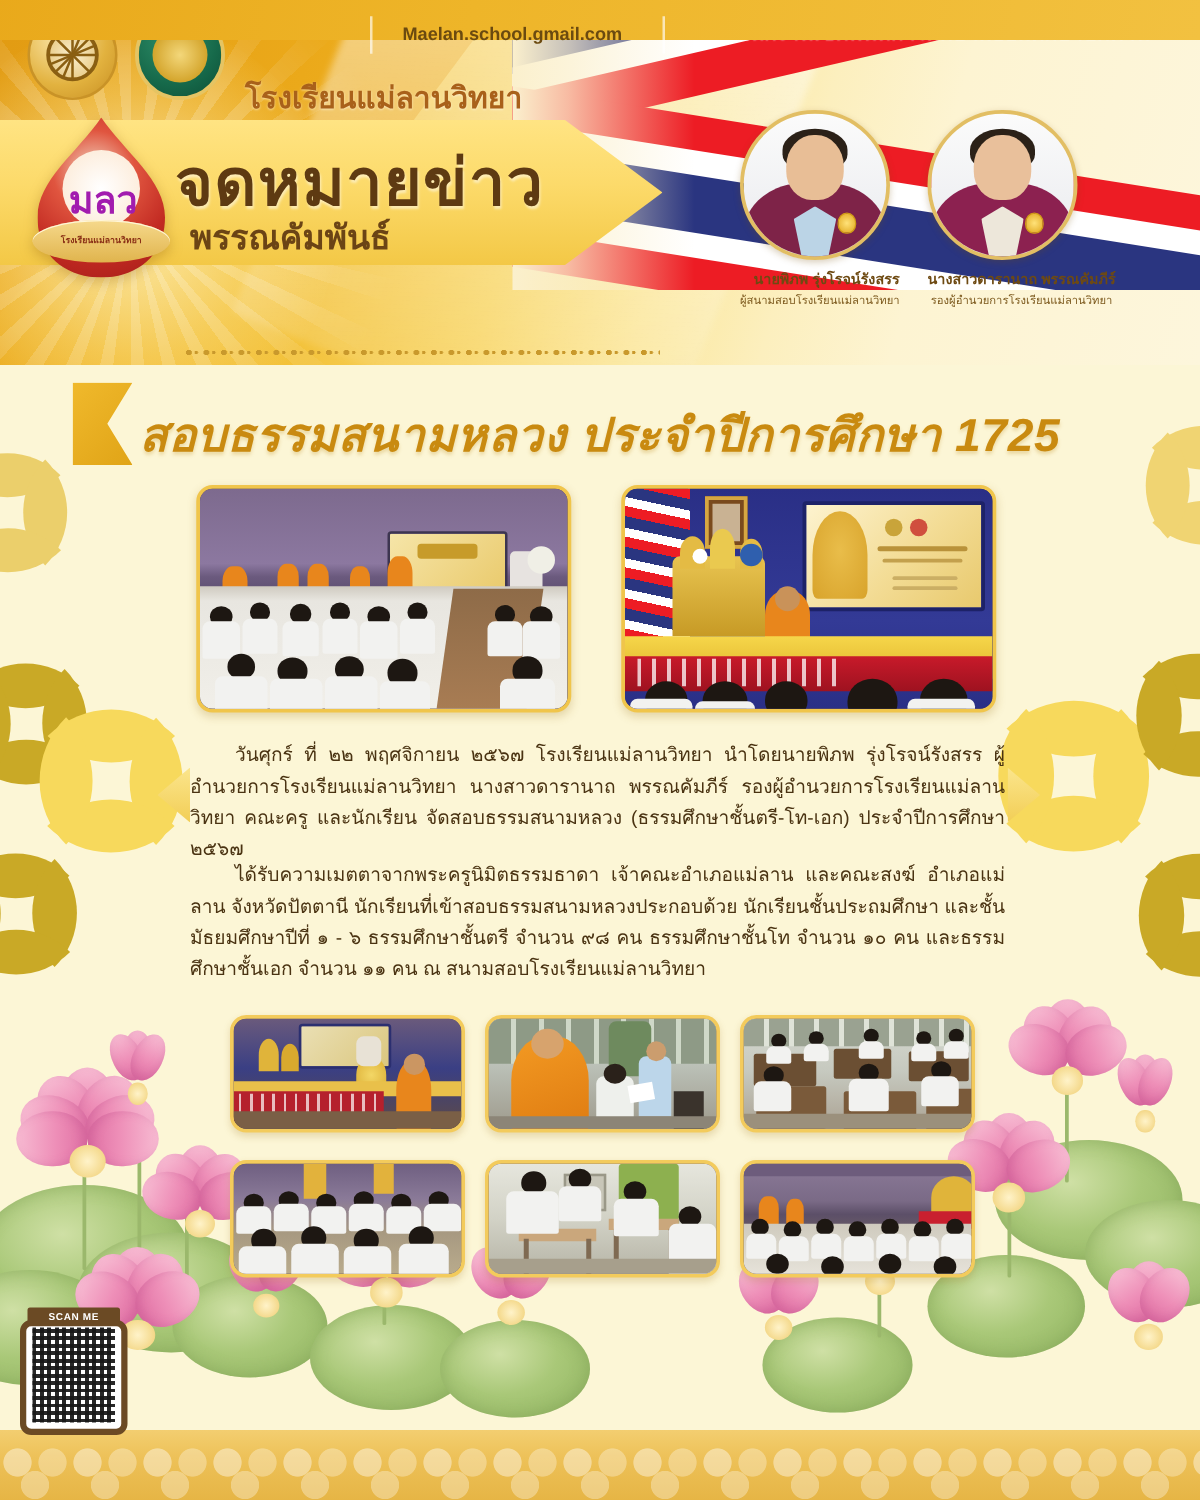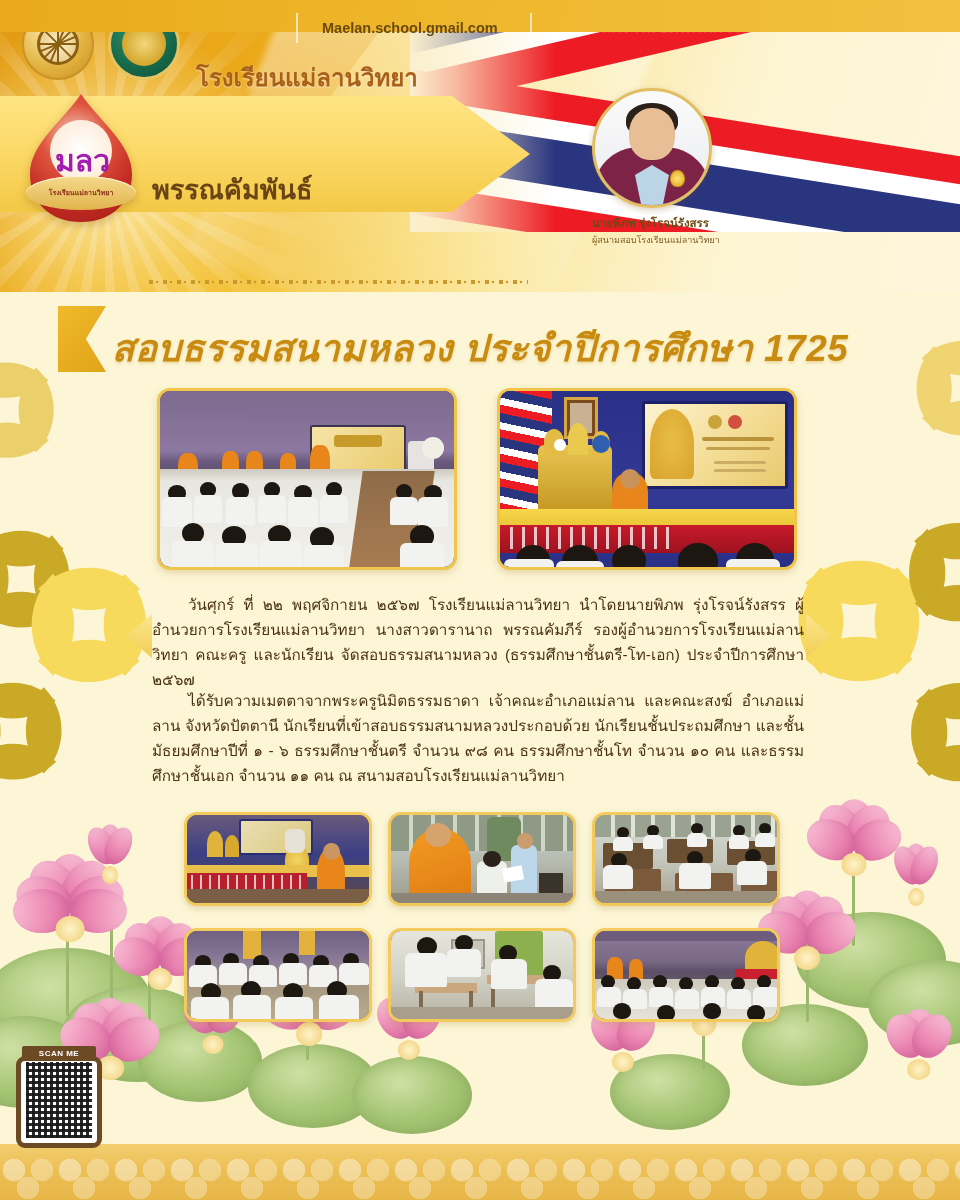--- a/index.html
+++ b/index.html
@@ -185,21 +185,21 @@
   .p-head{ position:absolute; left:50%; top:17px; width:46px; height:52px; border-radius:48% 48% 44% 44%;
            transform:translateX(-50%); }
   .p-hair{ position:absolute; left:50%; top:12px; width:52px; height:34px; border-radius:50% 50% 40% 40%;
            transform:translateX(-50%); background:#2b2118; }
   .p-body{ position:absolute; left:50%; bottom:-6px; width:118px; height:64px; border-radius:46px 46px 0 0;
            transform:translateX(-50%); }
   .p-shirt{ position:absolute; left:50%; bottom:-6px; width:34px; height:46px; transform:translateX(-50%);
             clip-path:polygon(50% 0,100% 22%,78% 100%,22% 100%,0 22%); }
   .p-badge{ position:absolute; right:24px; bottom:18px; width:15px; height:17px; border-radius:50% 50% 45% 45%;
             background:radial-gradient(circle,#FFE279,#E0A61C); border:1px solid #cf9a17; }
-  .p-name{ text-align:left; margin-top:6px; font-size:11.5px; font-weight:bold; color:#6E4A12; }
+  .p-name{ text-align:right; margin-top:6px; font-size:11.5px; font-weight:bold; color:#6E4A12; }
   .p-role{ text-align:center; font-size:9px; color:#7D5A1E; margin-top:1px; }
 
   
   .body-bg{ position:absolute; left:0; top:292px; width:960px; height:908px; background:#FCF6D6; }
 
   
   .motif{ position:absolute; pointer-events:none; }
   .motif b{ position:absolute; display:block; width:100%; height:100%; }
   .petal{
     position:absolute; width:52%; height:52%;
@@ -430,35 +430,47 @@
     <div class="crest"></div>
     <div class="crest-in"></div>
     <div class="crest-mono">มลว</div>
     <div class="crest-band">
         <span>โรงเรียนแม่ลานวิทยา</span>
       </div>
   </div>
 
   <div class="office-line">สำนักงานเขตพื้นที่การศึกษามัธยมศึกษาปัตตานี</div>
   <div class="school-line">โรงเรียนแม่ลานวิทยา</div>
+  <div class="headline">จดหมายข่าว</div>
   <div class="subheadline">พรรณคัมพันธ์</div>
   <div class="diamond-rule"></div>
 
   <div class="portrait" style="left:592px;top:88px;">
     <div class="p-photo">
       <div class="p-body" style="background:#7E2348"></div>
       <div class="p-shirt" style="background:#BBD4E6"></div>
       <div class="p-hair"></div>
       <div class="p-head" style="background:#E8BE96"></div>
       <div class="p-badge"></div>
     </div>
     <div class="p-name">นายพิภพ รุ่งโรจน์รังสรร</div>
     <div class="p-role">ผู้สนามสอบโรงเรียนแม่ลานวิทยา</div>
   </div>
 
+  <div class="portrait" style="left:742px;top:88px;">
+    <div class="p-photo">
+      <div class="p-body" style="background:#8C2150"></div>
+      <div class="p-shirt" style="background:#EDE7DA"></div>
+      <div class="p-hair"></div>
+      <div class="p-head" style="background:#E9C09B"></div>
+      <div class="p-badge"></div>
+    </div>
+    <div class="p-name">นางสาวดารานาถ พรรณคัมภีร์</div>
+    <div class="p-role">รองผู้อำนวยการโรงเรียนแม่ลานวิทยา</div>
+  </div>
 
   <div class="title-wedge-l"></div>
   <div class="section-title">สอบธรรมสนามหลวง ประจำปีการศึกษา 1725</div>
 
   <div class="ph" style="left:157px;top:388px;width:300px;height:182px;">
     <div class="scene">
       <div class="s-wall" style="background:linear-gradient(180deg,#7d6a8e 0%,#8c78a0 34%,#6b5a7e 40%,#4a3f5c 58%,#5a4c42 100%)"></div>
       <div class="s-screen" style="left:150px;top:34px;width:96px;height:56px;background:linear-gradient(135deg,#f6e5a8,#e9c96a);border:2px solid #3d3550"></div>
       <div class="s-screen" style="left:174px;top:44px;width:48px;height:12px;background:#c79b2a;border:0"></div>
       <div class="monk" style="left:18px;top:62px;width:20px;height:30px"></div>

